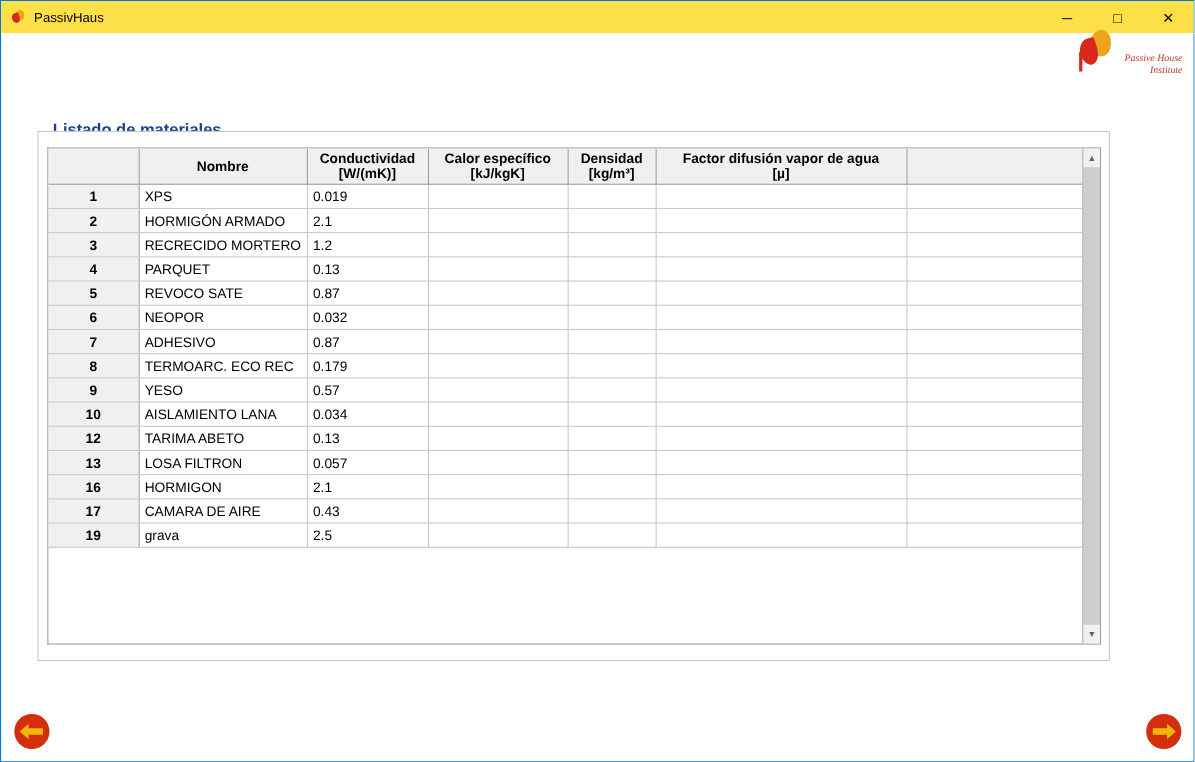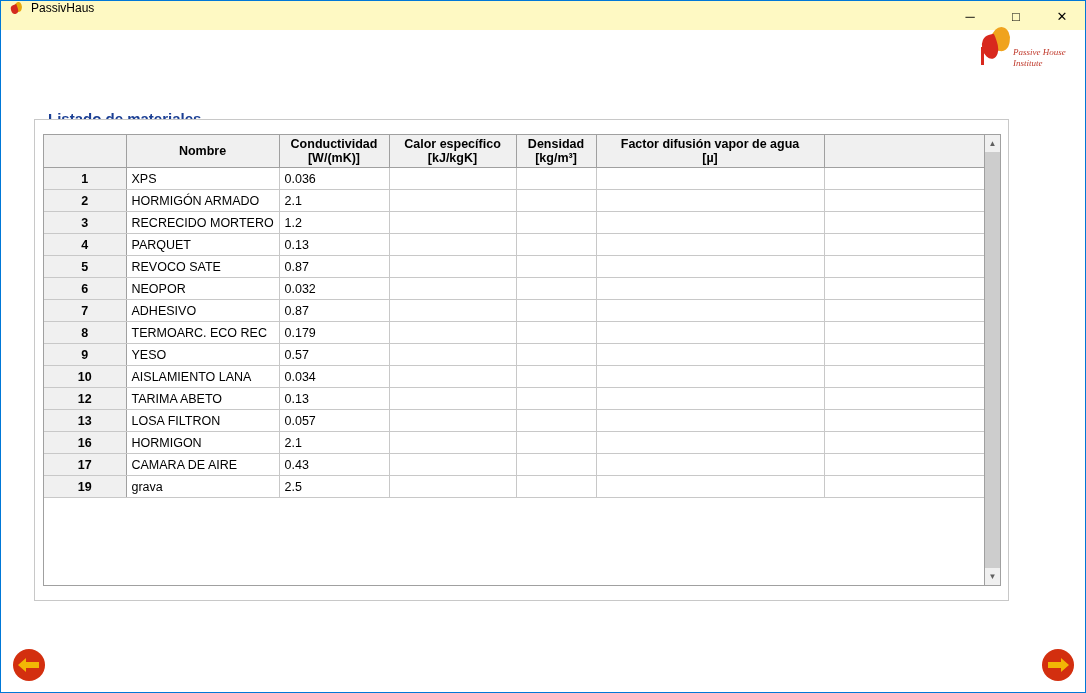--- a/index.html
+++ b/index.html
@@ -13,22 +13,22 @@
   .window {
     position: relative;
     width: 1086px; height: 693px;
     border: 1px solid #0078d7;
     background: #ffffff;
   }
   
   .titlebar {
     height: 30px;
     display: flex;
-    align-items: flex-start;
-    background: #fef9c3;
+    align-items: center;
+    background: #fde047;
     border-bottom: 1px solid #ffffff;
     position: relative;
   }
   .title-icon {
     width: 16px; height: 16px;
     margin-left: 8px; margin-right: 6px;
     position: relative;
     flex: 0 0 auto;
   }
   .title-icon .b1 {
@@ -95,21 +95,21 @@
     background: #d8281d;
   }
   .logo .ltext {
     position: absolute;
     left: 34px; top: 20px;
     font-family: "Liberation Serif", serif;
     font-style: italic;
     font-size: 9px;
     line-height: 11px;
     color: #c0392b;
-    text-align: left;
+    text-align: right;
     width: 62px;
   }
 
   
   .groupbox {
     position: absolute;
     left: 33px; top: 118px;
     width: 975px; height: 482px;
     border: 1px solid #c8c8c8;
     background: #ffffff;
@@ -286,21 +286,21 @@
                 <span>Factor difusión vapor de agua</span><br>
                 <span>[µ]</span>
               </th>
               <th class="filler"></th>
             </tr>
           </thead>
           <tbody id="tbody">
               <tr>
                 <td class="rowhdr">1</td>
                 <td>XPS</td>
-                <td>0.036</td>
+                <td>0.019</td>
                 <td></td>
                 <td></td>
                 <td></td>
                 <td class="filler"></td>
               </tr>
               <tr>
                 <td class="rowhdr">2</td>
                 <td>HORMIGÓN ARMADO</td>
                 <td>2.1</td>
                 <td></td>

